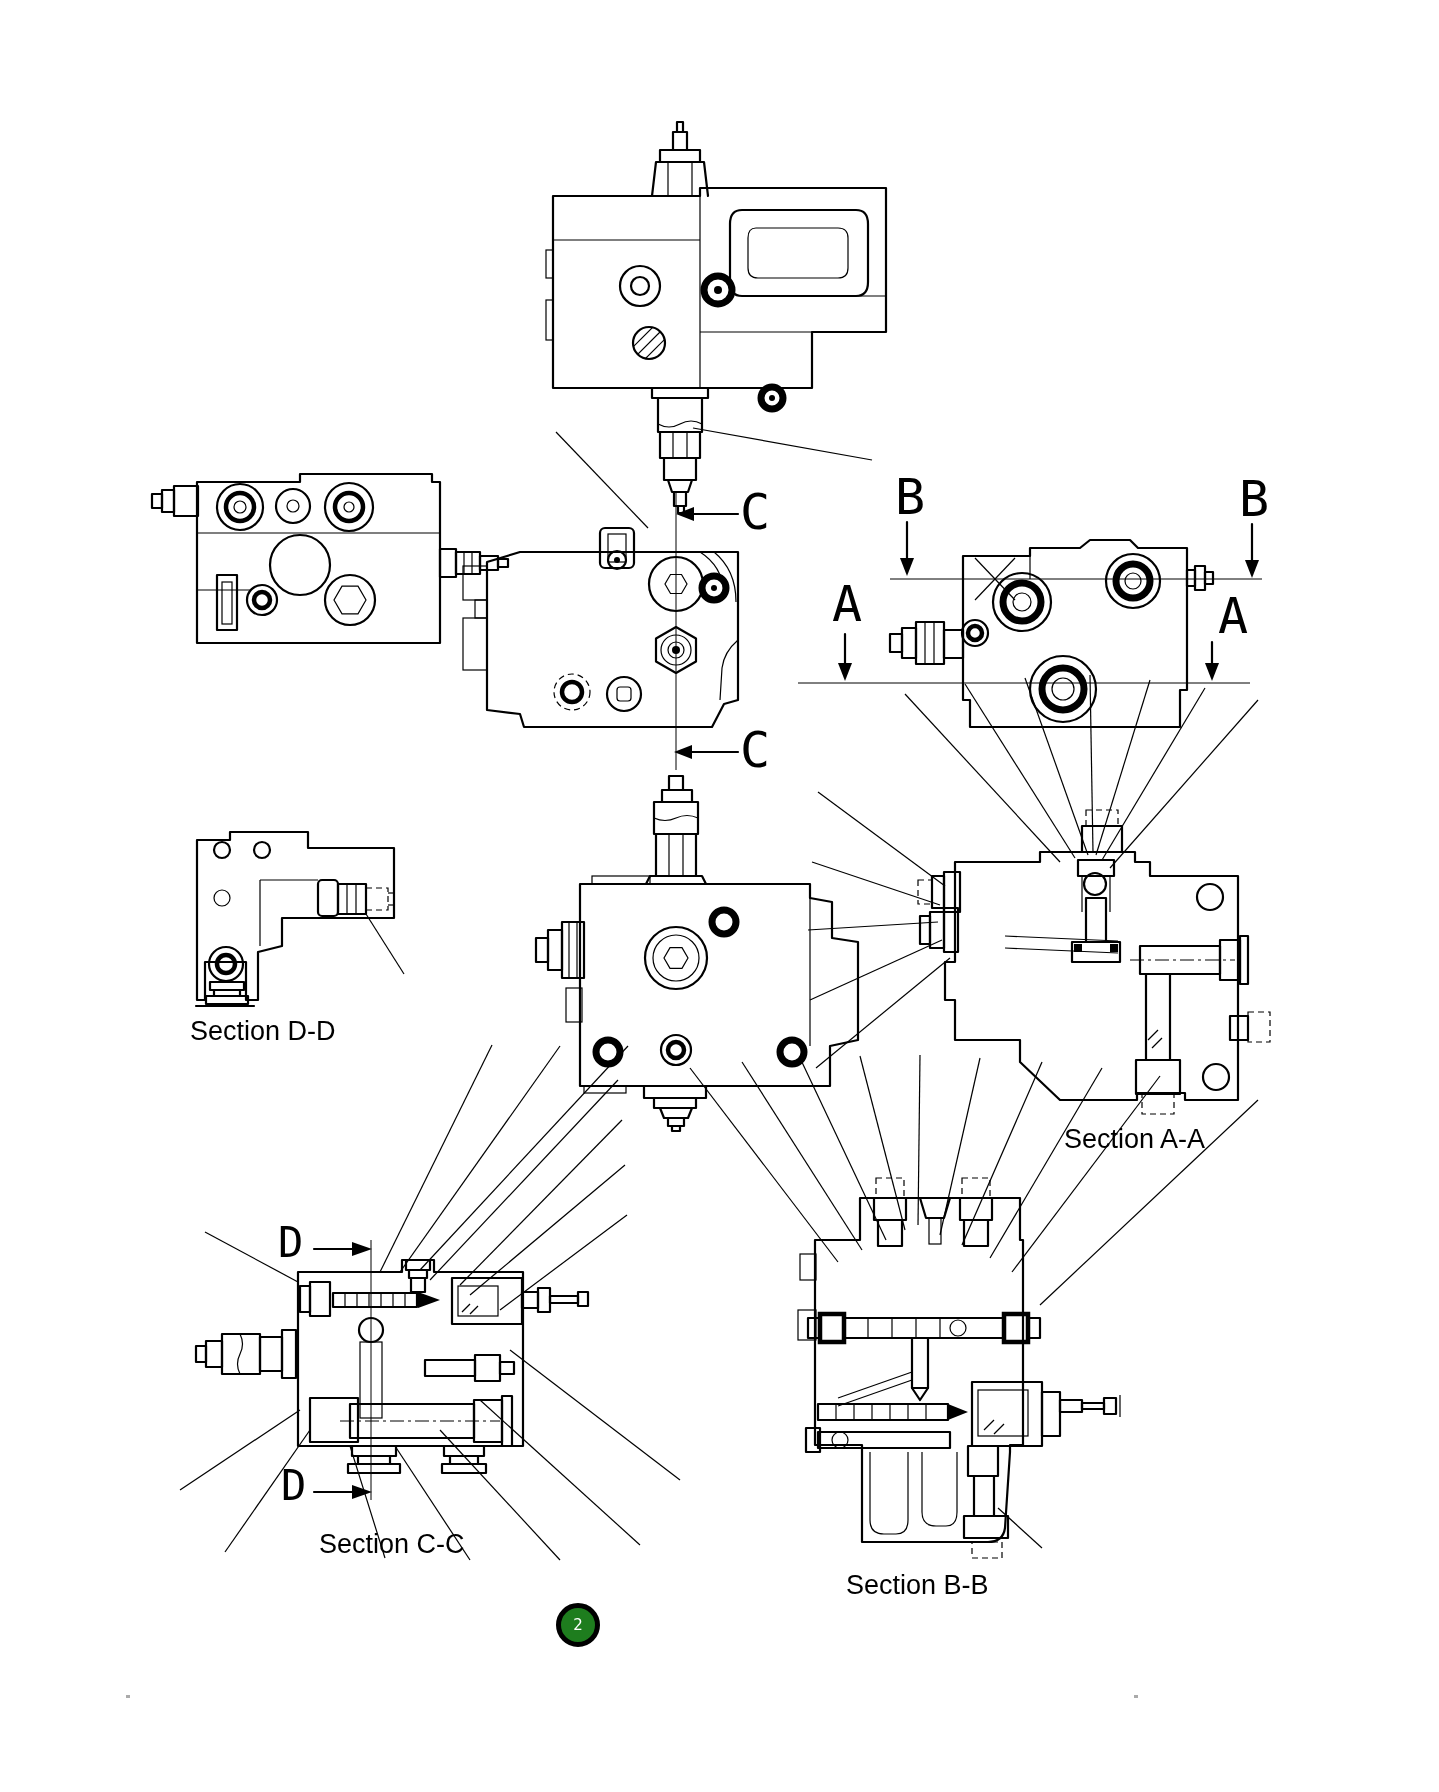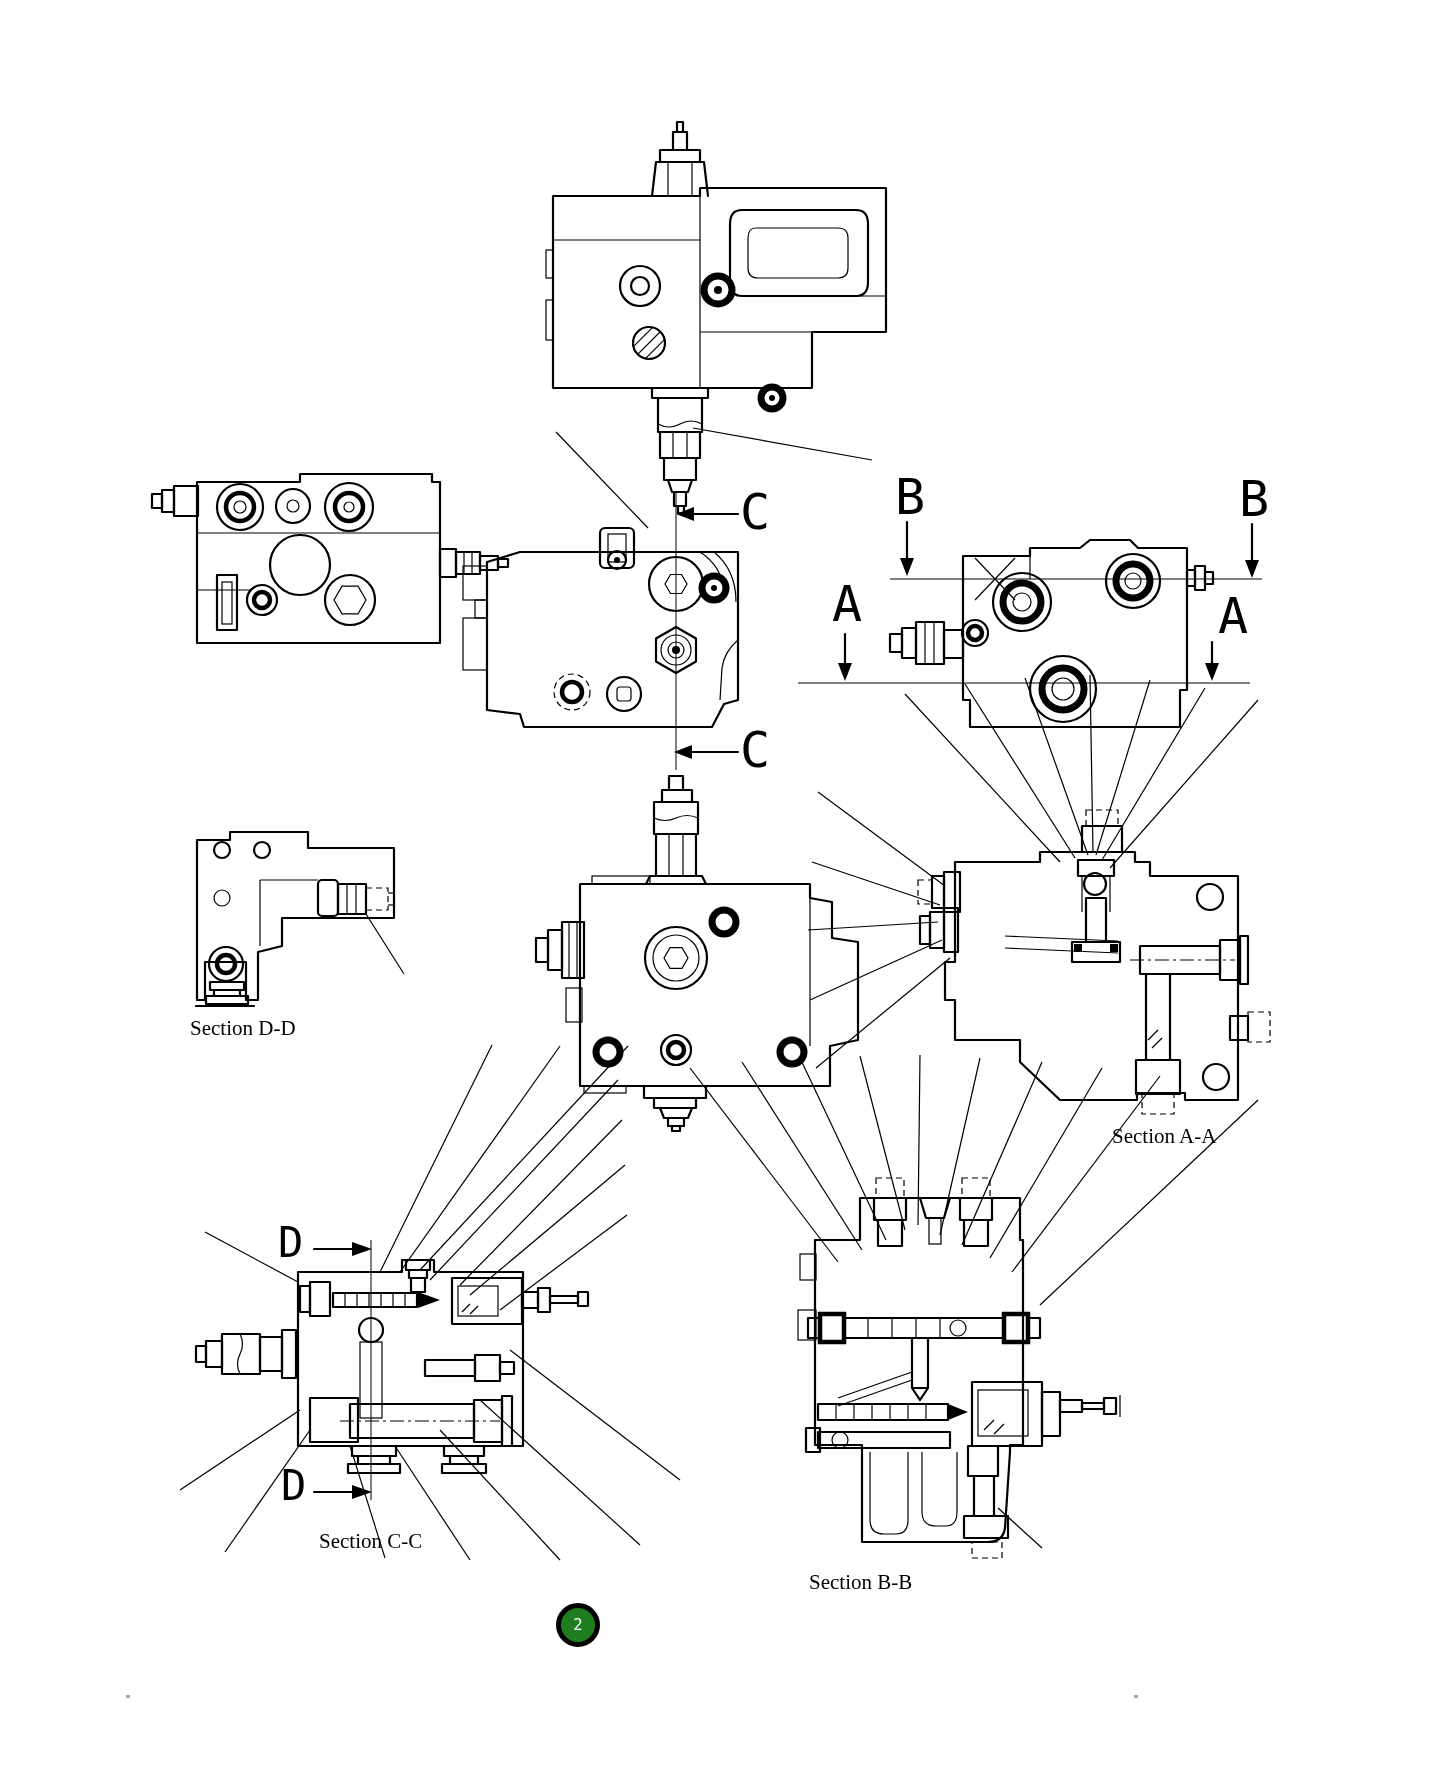--- a/index.html
+++ b/index.html
@@ -20,22 +20,22 @@
   .dashed{stroke-dasharray:6 4;}
   .dashdot{stroke-dasharray:14 4 3 4;}
   .marker-letter{
     position:absolute;color:#000;
     font-family:"DejaVu Sans Mono",monospace;
     font-size:50px;line-height:1;font-weight:400;
   }
   .marker-letter.small{font-size:42px;}
   .section-label{
     position:absolute;color:#000;
-    font-family:Liberation Serif, serif;
-    font-size:21px;line-height:1;white-space:nowrap;
+    font-family:Liberation Sans, sans-serif;
+    font-size:27px;line-height:1;white-space:nowrap;
   }
   .page-badge{
     position:absolute;left:556px;top:1603px;
     width:34px;height:34px;border-radius:50%;
     border:5px solid #000;background:#1e7d1e;
     color:#fff;display:flex;align-items:center;justify-content:center;
     font-family:"DejaVu Sans",sans-serif;font-size:15px;
   }
   .speck{position:absolute;width:4px;height:3px;background:#aaa;}
 </style>
@@ -508,23 +508,23 @@
 <div class="marker-letter" style="left:740px;top:487px;">C</div>
 <div class="marker-letter" style="left:740px;top:725px;">C</div>
 <div class="marker-letter" style="left:895px;top:472px;">B</div>
 <div class="marker-letter" style="left:1239px;top:474px;">B</div>
 <div class="marker-letter" style="left:832px;top:579px;">A</div>
 <div class="marker-letter" style="left:1218px;top:591px;">A</div>
 <div class="marker-letter small" style="left:278px;top:1222px;">D</div>
 <div class="marker-letter small" style="left:281px;top:1465px;">D</div>
 
 <div class="section-label" style="left:190px;top:1018px;">Section D-D</div>
-<div class="section-label" style="left:1112px;top:1126px;">Section A-A</div>
+<div class="section-label" style="left:1064px;top:1126px;">Section A-A</div>
 <div class="section-label" style="left:319px;top:1531px;">Section C-C</div>
-<div class="section-label" style="left:809px;top:1572px;">Section B-B</div>
+<div class="section-label" style="left:846px;top:1572px;">Section B-B</div>
 
 <div class="page-badge" style="background: rgb(30, 125, 30); border-color: rgb(0, 0, 0); color: rgb(255, 255, 255);">
   <span>2</span>
 </div>
 
 <div class="speck" style="left:126px;top:1695px;"></div>
 <div class="speck" style="left:1134px;top:1695px;"></div>
 
 </div>
 

